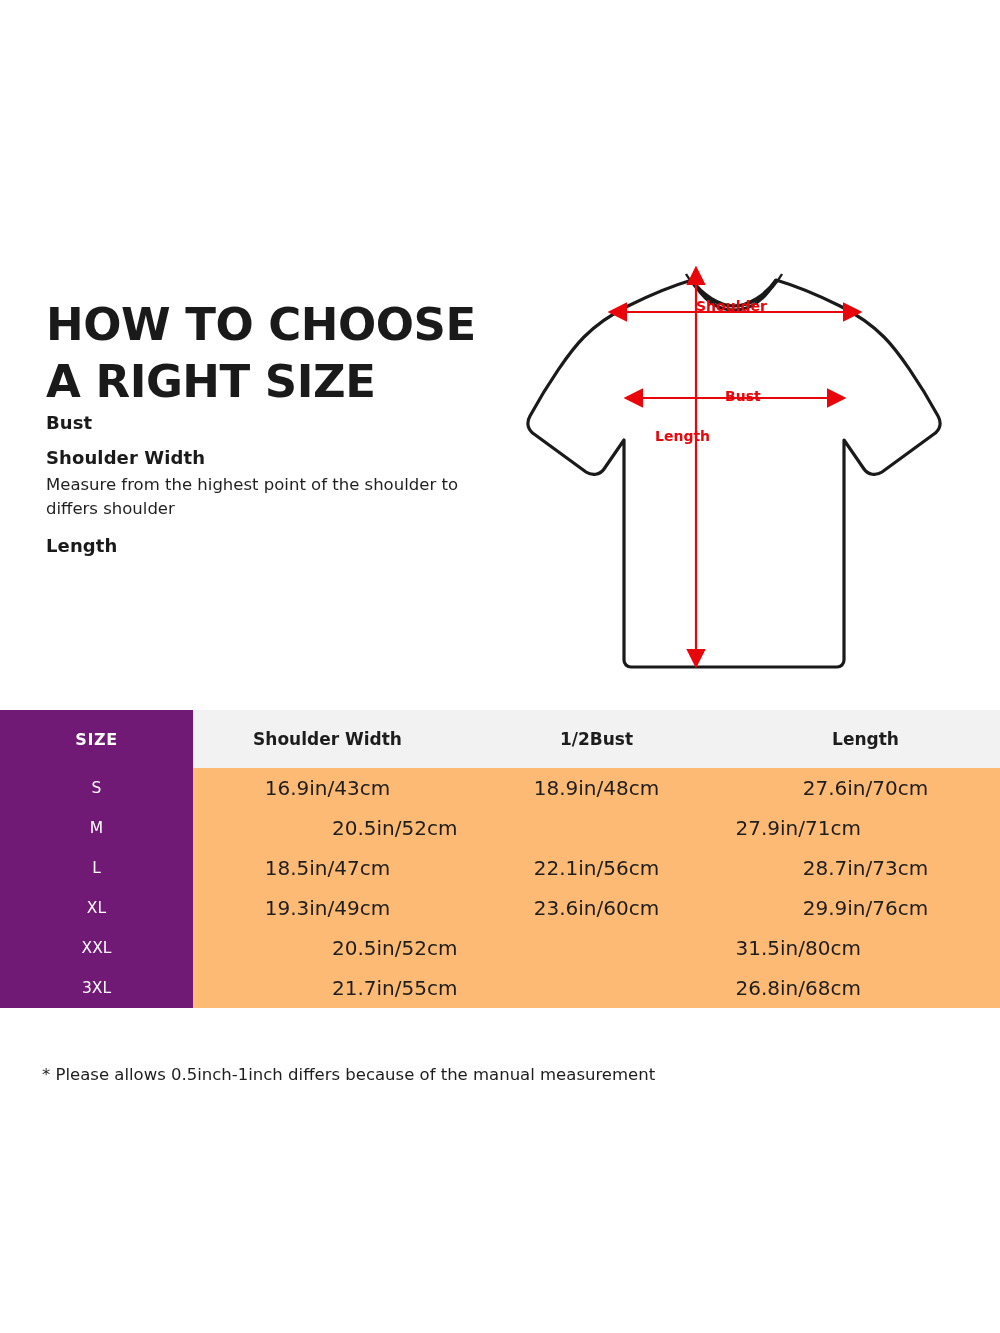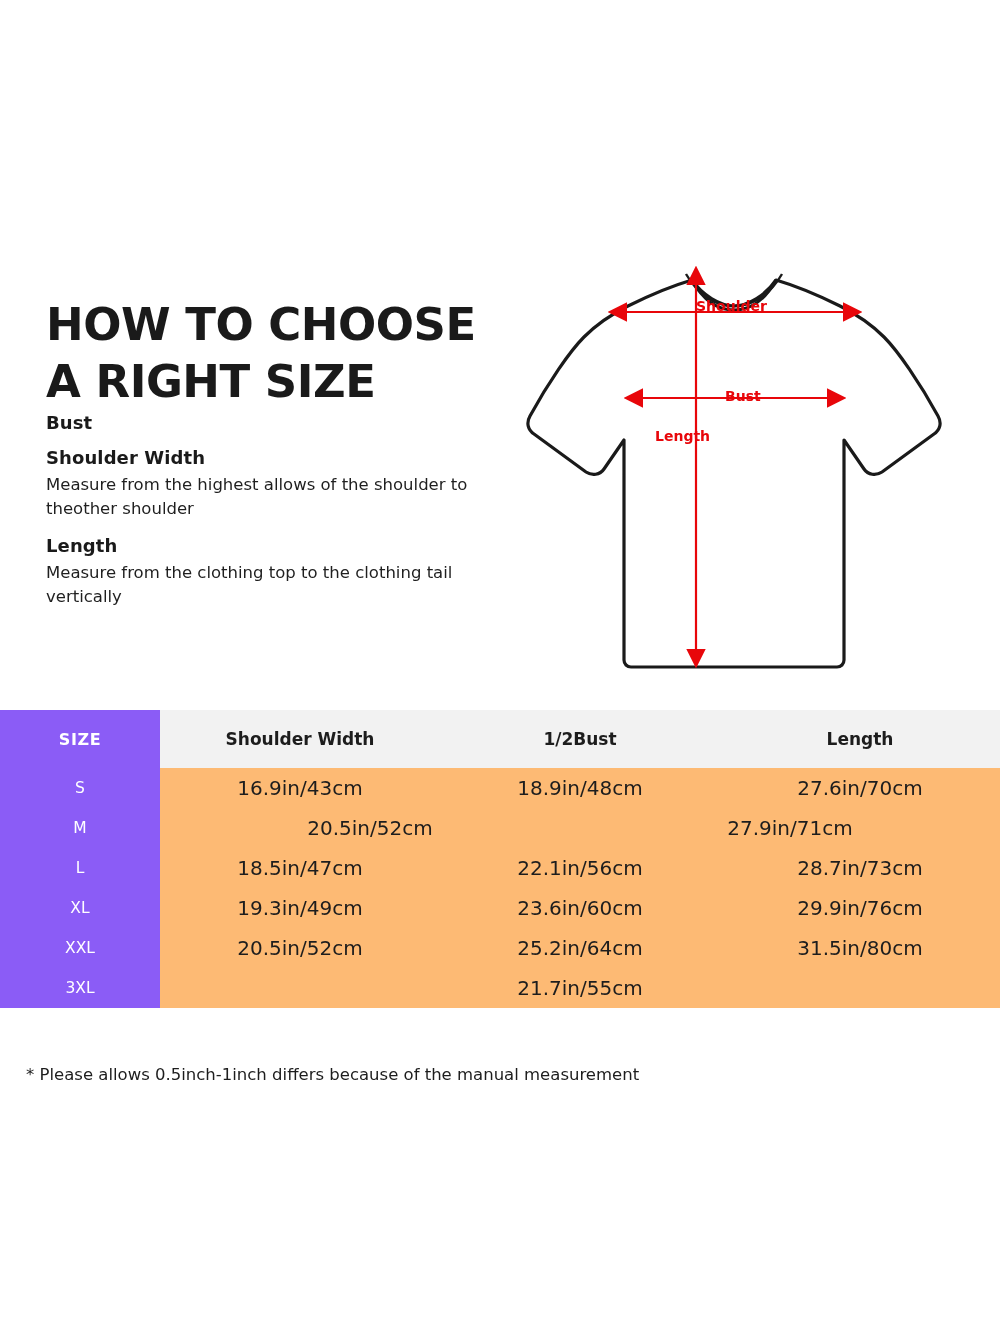--- a/index.html
+++ b/index.html
@@ -91,22 +91,22 @@
     top: 710px;
     width: 1000px;
     background: #f7f7f7;
   }
   .t-row {
     display: flex;
     width: 1000px;
     align-items: stretch;
   }
   .t-size {
-    width: 160px;
-    background: #8b5cf6;
+    width: 193px;
+    background: #701a75;
     color: #ffffff;
     display: flex;
     align-items: center;
     justify-content: center;
     font-size: 15.5px;
   }
   .t-head .t-size {
     font-weight: bold;
     font-size: 16px;
     letter-spacing: 0.6px;
@@ -123,46 +123,45 @@
   .t-head .t-cell {
     font-weight: bold;
     font-size: 17px;
     background: #f2f2f2;
   }
   .t-head { height: 58px; }
   .t-body-row { height: 40px; }
 
   .footnote {
     position: absolute;
-    left: 26px;
+    left: 42px;
     top: 1065px;
     font-size: 16.5px;
     color: #1d1d1d;
   }
 </style>
 </head>
 <body>
 
 <div class="page">
 
   <div class="top">
 
     <h1 class="headline">HOW TO CHOOSE A RIGHT SIZE</h1>
 
     <div class="defs">
       <div class="def-block">
         <div class="def-title">Bust</div>
       </div>
       <div class="def-block">
         <div class="def-title">Shoulder Width</div>
-        <div class="def-text">Measure from the highest allows of the shoulder to theother shoulder</div>
+        <div class="def-text">Measure from the highest point of the shoulder to differs shoulder</div>
       </div>
       <div class="def-block">
         <div class="def-title">Length</div>
-        <div class="def-text">Measure from the clothing top to the clothing tail vertically</div>
       </div>
     </div>
 
     <div class="shirt-wrap">
       <svg width="470" height="450" viewBox="0 0 470 450">
 
         <path d="M192 40
                  C175 45 150 55 128 66
                  C110 75 95 86 84 97
                  C70 111 48 143 30 176
@@ -242,25 +241,25 @@
     <div class="t-row t-body-row">
       <div class="t-size">XL</div>
       <div class="t-cell">19.3in/49cm</div>
       <div class="t-cell">23.6in/60cm</div>
       <div class="t-cell">29.9in/76cm</div>
     </div>
 
     <div class="t-row t-body-row">
       <div class="t-size">XXL</div>
       <div class="t-cell">20.5in/52cm</div>
-      <div class="t-cell">25.2in/64cm</div>
       <div class="t-cell">31.5in/80cm</div>
     </div>
 
     <div class="t-row t-body-row">
       <div class="t-size">3XL</div>
       <div class="t-cell">21.7in/55cm</div>
+      <div class="t-cell">26.8in/68cm</div>
     </div>
   </div>
 
   <div class="footnote">* Please allows 0.5inch-1inch differs because of the  manual measurement</div>
 
 </div>
 
 </body></html>

